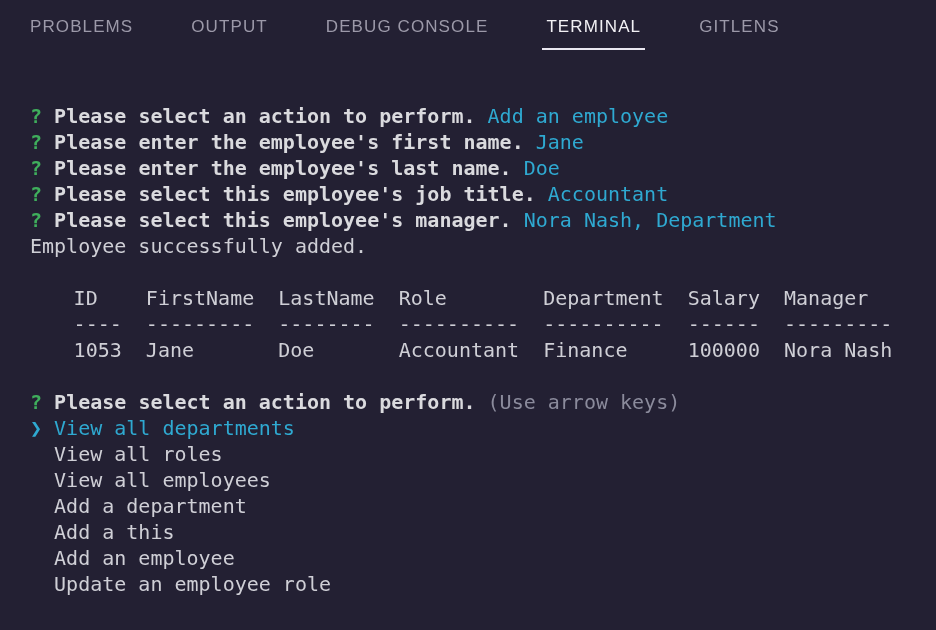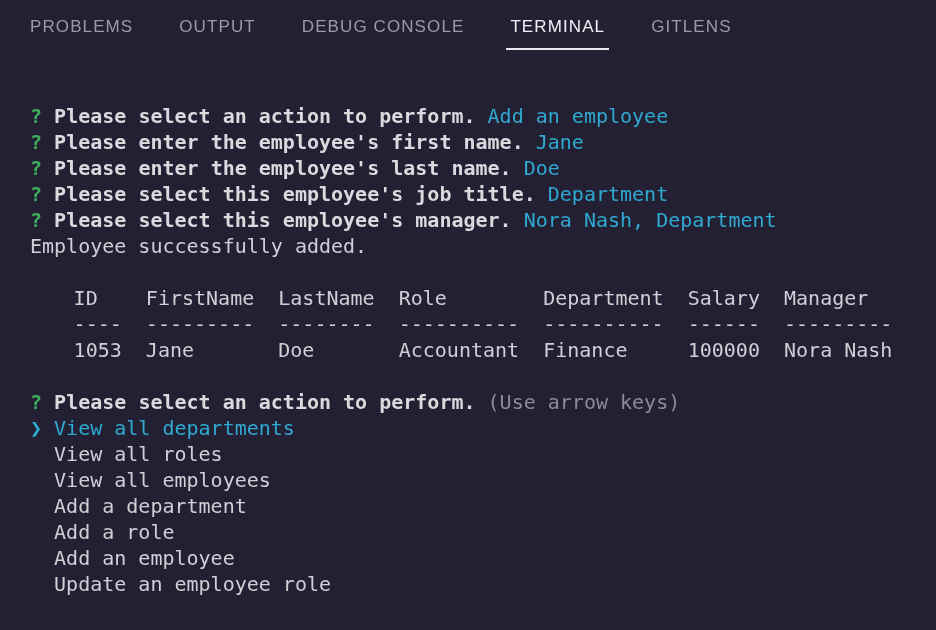--- a/index.html
+++ b/index.html
@@ -6,21 +6,21 @@
   html, body {
     width: 936px; height: 630px;
     background: var(--background, #232033);
     overflow: hidden;
     font-family: "Liberation Sans", sans-serif;
   }
 
   
   .tabbar {
     display: flex;
-    gap: 38px;
+    gap: 50px;
     padding: 17px 17px 0 26px;
     align-items: flex-end;
   }
   .tab {
     font-size: 17px;
     letter-spacing: 1.1px;
     color: var(--tab-inactive, #9c99a9);
     padding: 0 4px 11px 4px;
     border-bottom: 2px solid transparent;
     cursor: pointer;
@@ -57,29 +57,29 @@
   <div class="tab">OUTPUT</div>
   <div class="tab">DEBUG CONSOLE</div>
   <div class="tab active">TERMINAL</div>
   <div class="tab">GITLENS</div>
 </div>
 
 <div class="terminal">
   <div class="line"><span class="q">?</span> <span class="msg">Please select an action to perform.</span> <span class="ans">Add an employee</span></div>
   <div class="line"><span class="q">?</span> <span class="msg">Please enter the employee's first name.</span> <span class="ans">Jane</span></div>
   <div class="line"><span class="q">?</span> <span class="msg">Please enter the employee's last name.</span> <span class="ans">Doe</span></div>
-  <div class="line"><span class="q">?</span> <span class="msg">Please select this employee's job title.</span> <span class="ans">Department</span></div>
+  <div class="line"><span class="q">?</span> <span class="msg">Please select this employee's job title.</span> <span class="ans">Accountant</span></div>
   <div class="line"><span class="q">?</span> <span class="msg">Please select this employee's manager.</span> <span class="ans">Nora Nash, Department</span></div>
   <div class="line">Employee successfully added.</div>
   <div class="line blank"></div>
   <pre class="line">ID    FirstName  LastName  Role        Department  Salary  Manager  </pre>
   <pre class="line">----  ---------  --------  ----------  ----------  ------  ---------</pre>
   <pre class="line">1053  Jane       Doe       Accountant  Finance     100000  Nora Nash</pre>
   <div class="line blank"></div>
   <div class="line"><span class="q">?</span> <span class="msg">Please select an action to perform.</span> <span class="dim">(Use arrow keys)</span></div>
   <div class="line menu-row selected"><span class="ptr">❯</span><span class="lbl">View all departments</span></div>
   <div class="line menu-row"><span class="ptr"></span><span class="lbl">View all roles</span></div>
   <div class="line menu-row"><span class="ptr"></span><span class="lbl">View all employees</span></div>
   <div class="line menu-row"><span class="ptr"></span><span class="lbl">Add a department</span></div>
-  <div class="line menu-row"><span class="ptr"></span><span class="lbl">Add a role</span></div>
+  <div class="line menu-row"><span class="ptr"></span><span class="lbl">Add a this</span></div>
   <div class="line menu-row"><span class="ptr"></span><span class="lbl">Add an employee</span></div>
   <div class="line menu-row"><span class="ptr"></span><span class="lbl">Update an employee role</span></div>
 </div>
 
 </body></html>

